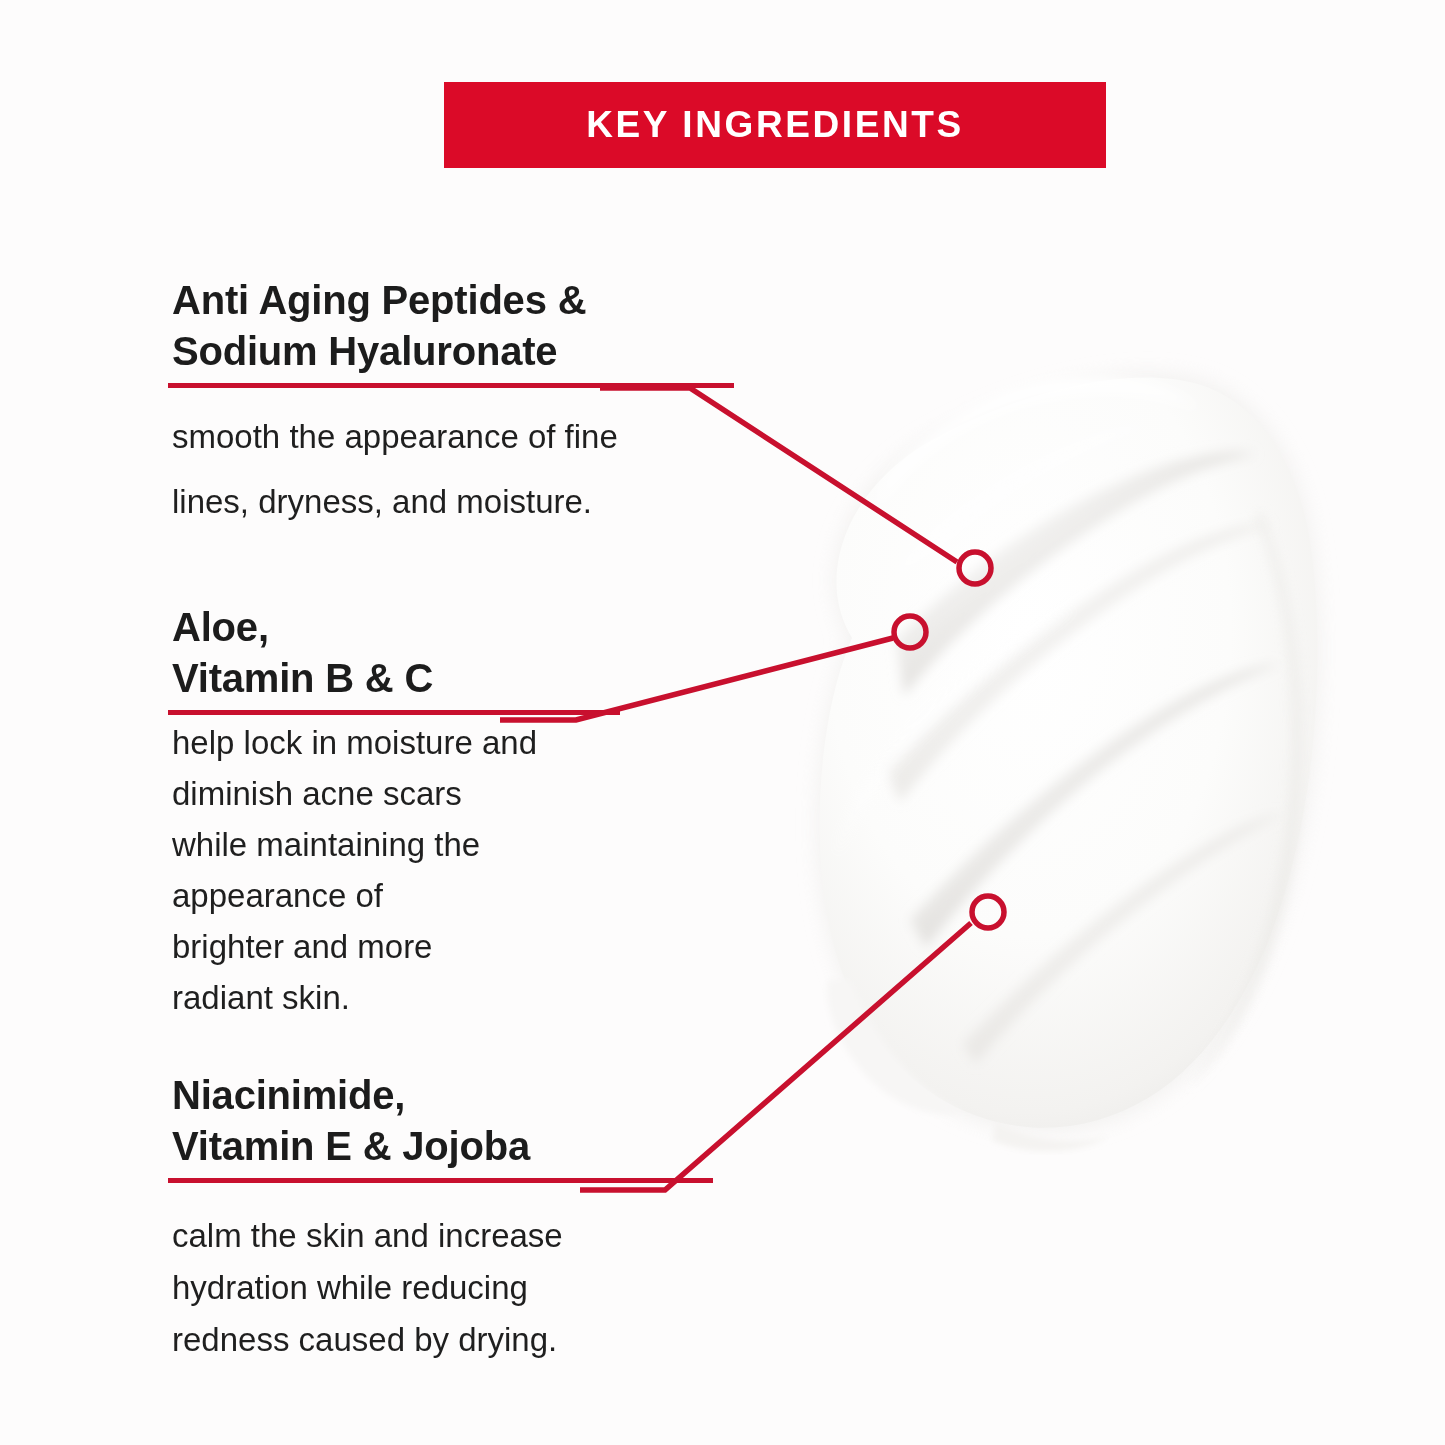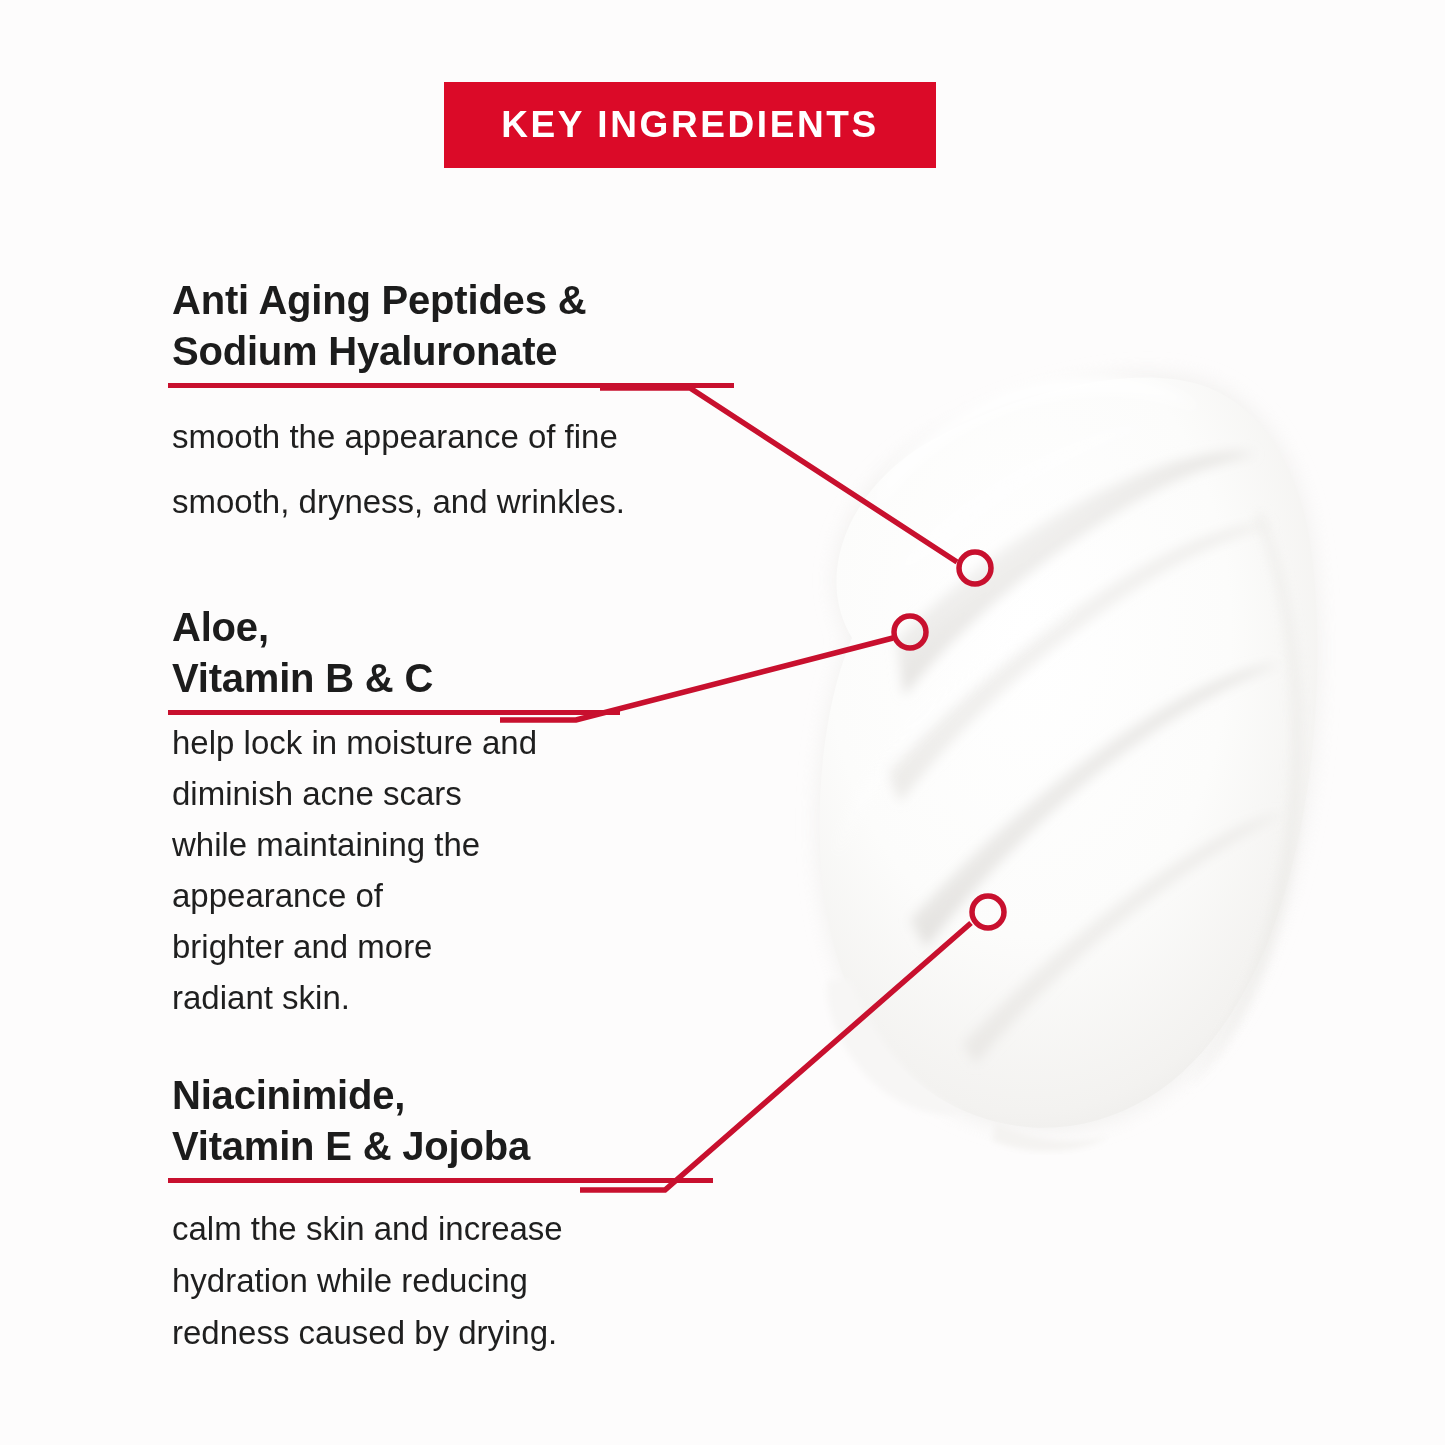--- a/index.html
+++ b/index.html
@@ -15,21 +15,21 @@
     background: #fdfcfc;
     overflow: hidden;
     font-family: "Liberation Sans", "DejaVu Sans", sans-serif;
   }
 
   
   #banner {
     position: absolute;
     left: 444px;
     top: 82px;
-    width: 492px;
+    width: 662px;
     height: 86px;
     background: #db0a28;
     display: flex;
     align-items: center;
     justify-content: center;
   }
   #banner-title {
     color: #ffffff;
     font-size: 37px;
     font-weight: bold;
@@ -88,21 +88,21 @@
   #block-0 { top: 275px; }
   #block-0 .rule  { width: 566px; }
   #block-0 .block-body { line-height: 65px; padding-top: 16px; }
 
   #block-1 { top: 602px; }
   #block-1 .rule  { width: 452px; }
   #block-1 .block-body { line-height: 51px; padding-top: 2px; }
 
   #block-2 { top: 1070px; }
   #block-2 .rule  { width: 545px; }
-  #block-2 .block-body { line-height: 52px; padding-top: 20px; }
+  #block-2 .block-body { line-height: 52px; padding-top: 27px; }
 </style>
 </head>
 <body>
 
 <div id="page">
 
   <div id="banner">
     <span id="banner-title">KEY INGREDIENTS</span>
   </div>
 
@@ -190,21 +190,21 @@
       <path d="M580,1190 L665,1190 L971,923" fill="none" stroke="#c8102e" stroke-width="5.5"></path>
       <circle cx="988" cy="912" r="16" fill="none" stroke="#c8102e" stroke-width="5.5"></circle>
     </g>
   </svg>
 
   <div class="block" id="block-0">
     <div class="block-heading">Anti Aging Peptides &amp;
 Sodium Hyaluronate</div>
     <div class="rule"></div>
     <div class="block-body">smooth the appearance of fine
-smooth, dryness, and wrinkles.</div>
+lines, dryness, and moisture.</div>
   </div>
 
   <div class="block" id="block-1">
     <div class="block-heading">Aloe,
 Vitamin B &amp; C</div>
     <div class="rule"></div>
     <div class="block-body">help lock in moisture and
 diminish acne scars
 while maintaining the
 appearance of

